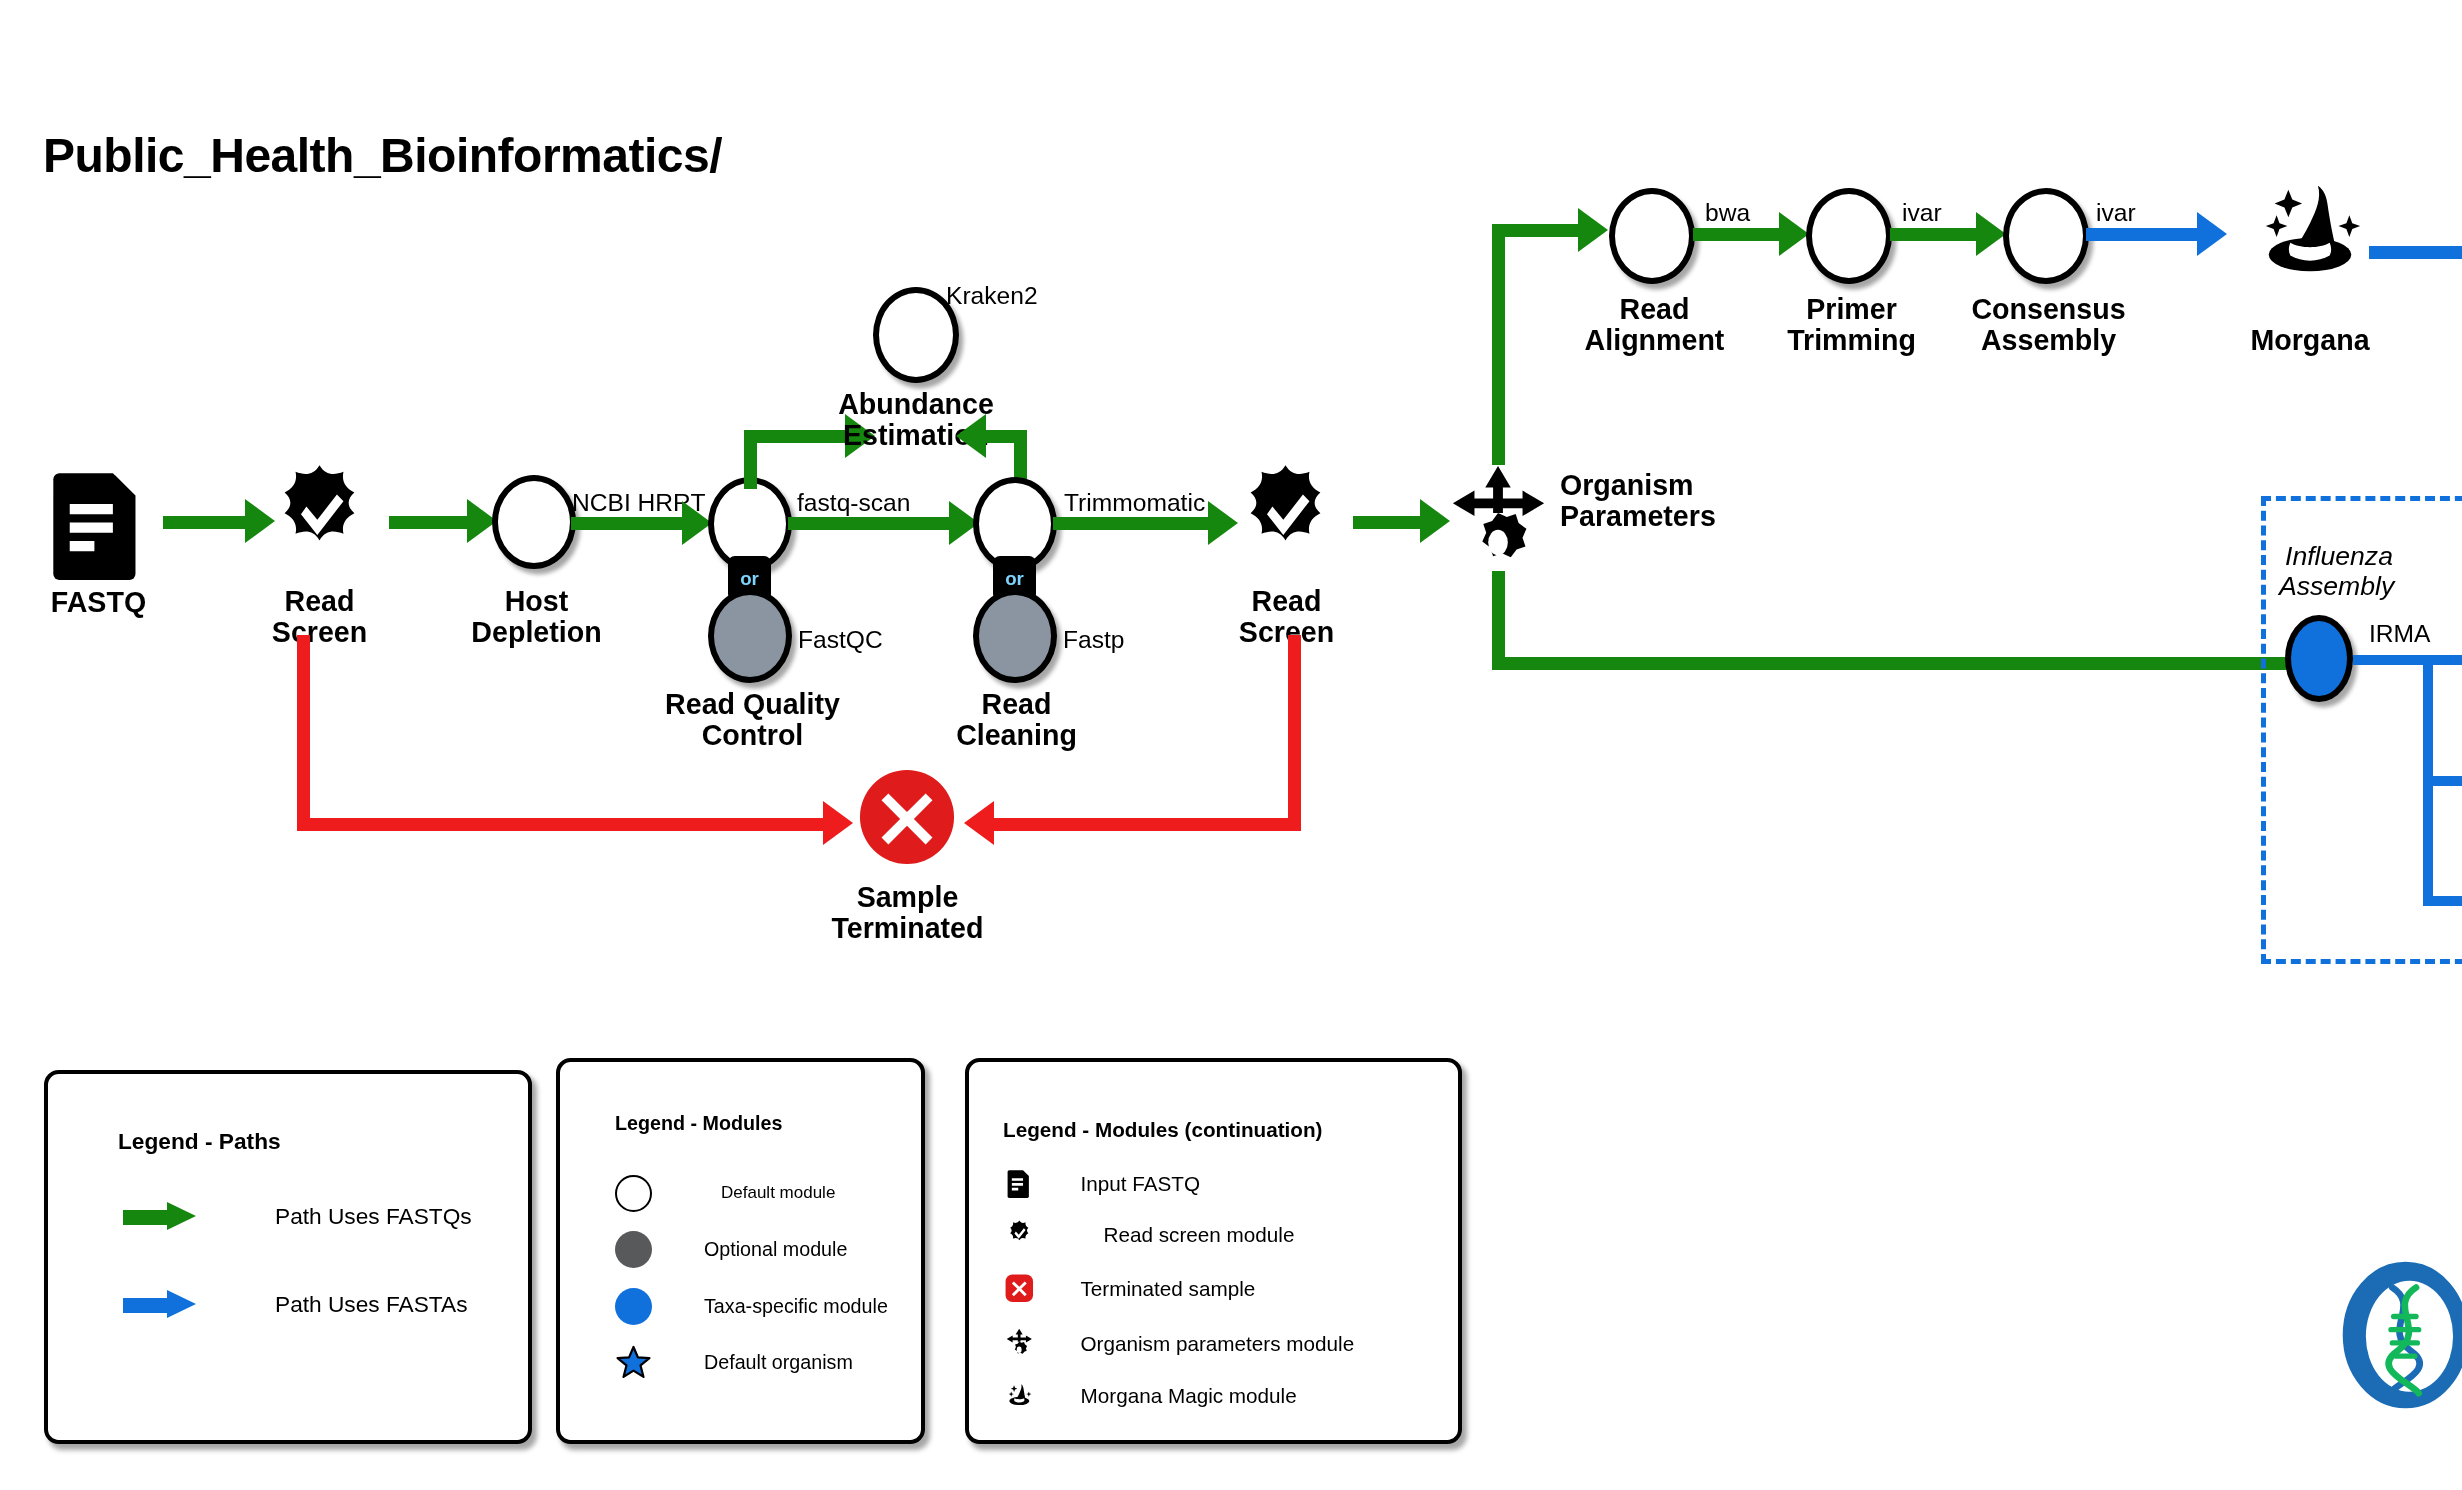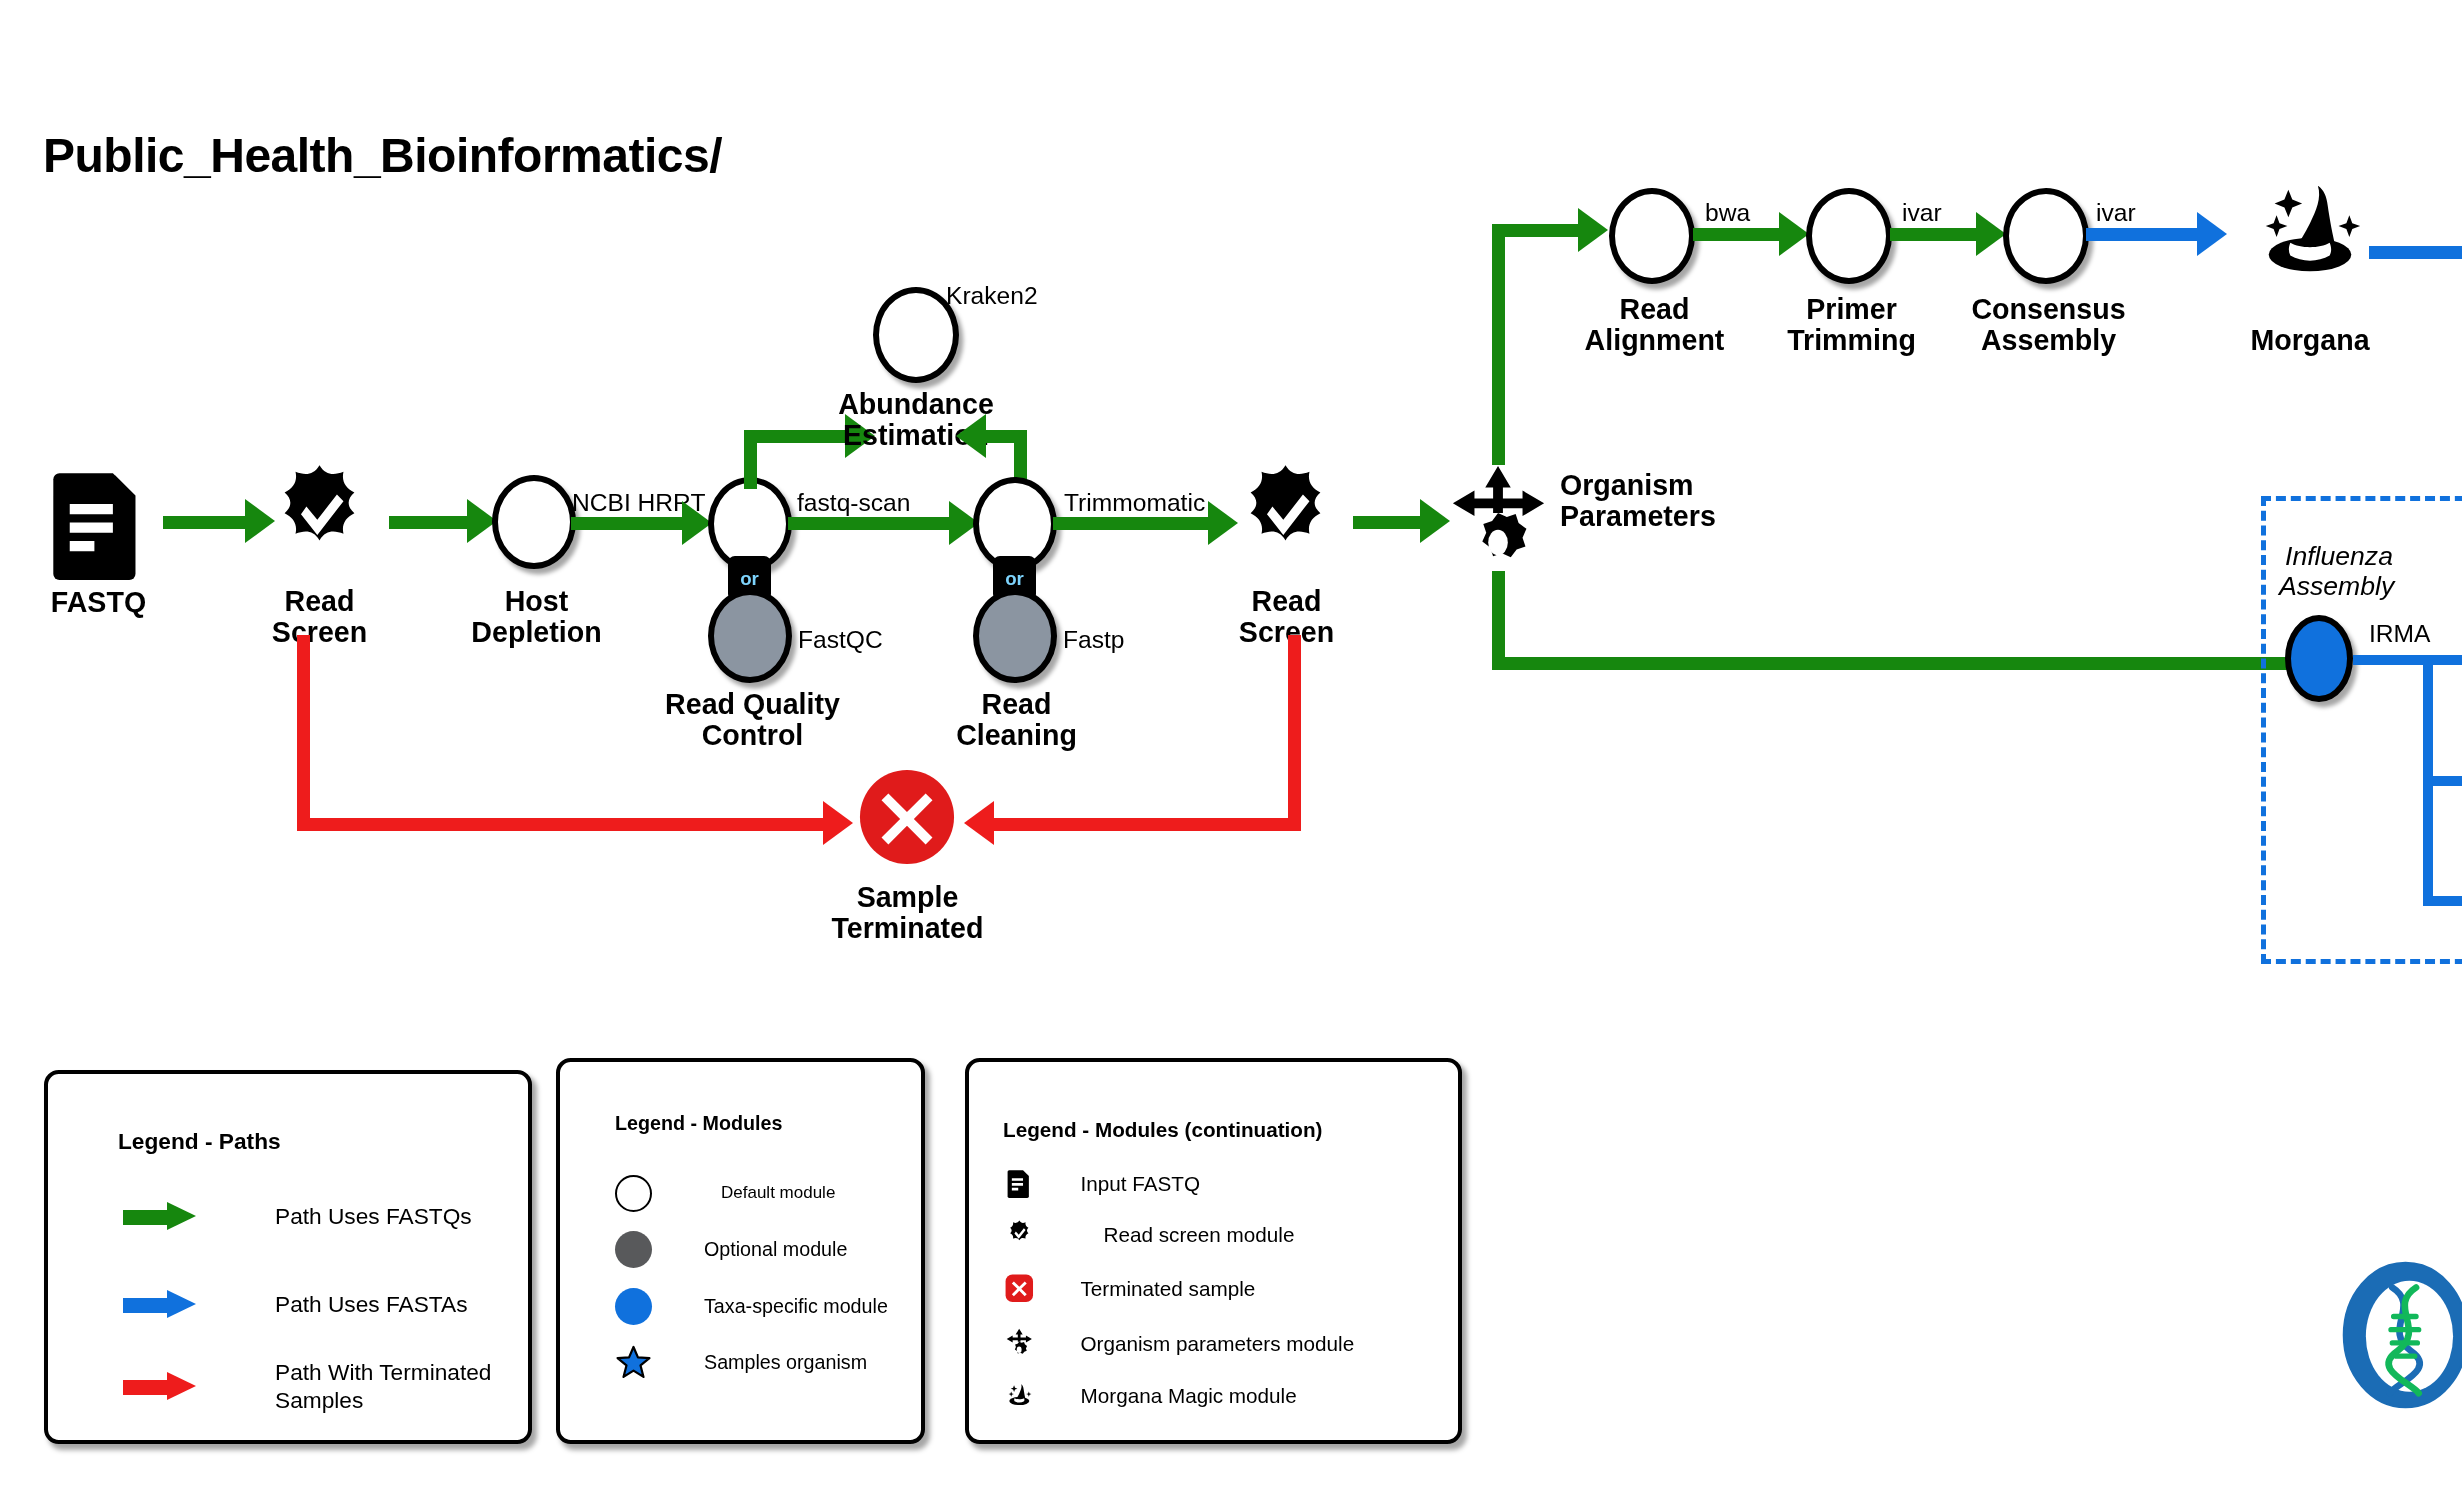--- a/index.html
+++ b/index.html
@@ -279,34 +279,20 @@
       <div class="legswatch">
         <div class="legarrow blue">
             <div class="shaft"></div>
             <div class="head"></div>
           </div>
       </div>
       <div class="legtext" style="margin-left:73px;">Path Uses FASTAs</div>
     </div>
   </div>
 
-  <div class="abs" style="left:123px;top:1359px;width:394px;">
-    <div class="legrow">
-      <div class="legswatch" style="align-self:center;">
-        <div class="legarrow red">
-            <div class="shaft"></div>
-            <div class="head"></div>
-          </div>
-      </div>
-      <div class="legtext" style="margin-left:73px;">
-        <div>Path With Terminated</div>
-        <div>Samples</div>
-      </div>
-    </div>
-  </div>
 
   <div class="legbox abs" style="left:556px;top:1058px;width:369px;height:386px;"></div>
   <div class="abs legtitle" style="left:615px;top:1112px;font-size:19.7px;">Legend - Modules</div>
 
   <div class="abs legrow" style="left:615px;top:1175px;width:305px;">
     <div class="legswatch mini-def"></div>
     <div class="legtext" style="margin-left:69px;font-size:17px;">Default module</div>
   </div>
 
   <div class="abs legrow" style="left:615px;top:1231px;width:305px;">
@@ -318,21 +304,21 @@
     <div class="legswatch mini-taxa"></div>
     <div class="legtext" style="margin-left:52px;font-size:19.7px;">Taxa-specific module</div>
   </div>
 
   <div class="abs legrow" style="left:615px;top:1344px;width:305px;">
     <div class="legswatch" style="width:37px;height:37px;">
       <svg width="37" height="37" viewBox="0 0 100 100">
         <path fill="#1071dd" stroke="#000" stroke-width="6" stroke-linejoin="round" d="M50 8 L62 36 L93 38 L69 58 L77 89 L50 72 L23 89 L31 58 L7 38 L38 36 Z"></path>
       </svg>
     </div>
-    <div class="legtext" style="margin-left:52px;font-size:19.7px;">Samples organism</div>
+    <div class="legtext" style="margin-left:52px;font-size:19.7px;">Default organism</div>
   </div>
 
   <div class="legbox abs" style="left:965px;top:1058px;width:497px;height:386px;"></div>
   <div class="abs legtitle" style="left:1003px;top:1118px;font-size:20.7px;">Legend - Modules (continuation)</div>
 
   <div class="abs legrow" style="left:1005px;top:1167px;width:443px;">
     <div class="legswatch" style="width:29.5px;height:32.5px;">
       <svg width="26.6" height="30.5" viewBox="0 0 100 110">
         <path fill="#000" d="M12 6 h52 l22 22 v76 a6 6 0 0 1 -6 6 h-68 a6 6 0 0 1 -6 -6 v-92 a6 6 0 0 1 6 -6 z"></path>
         <path fill="#fff" d="M22 36 h42 v10 h-42 z M22 54 h42 v10 h-42 z M22 72 h24 v10 h-24 z"></path>

